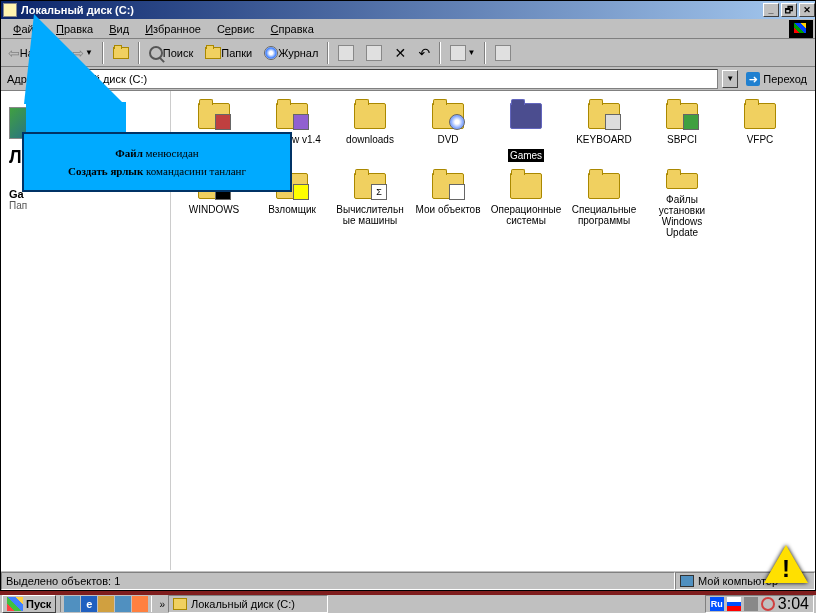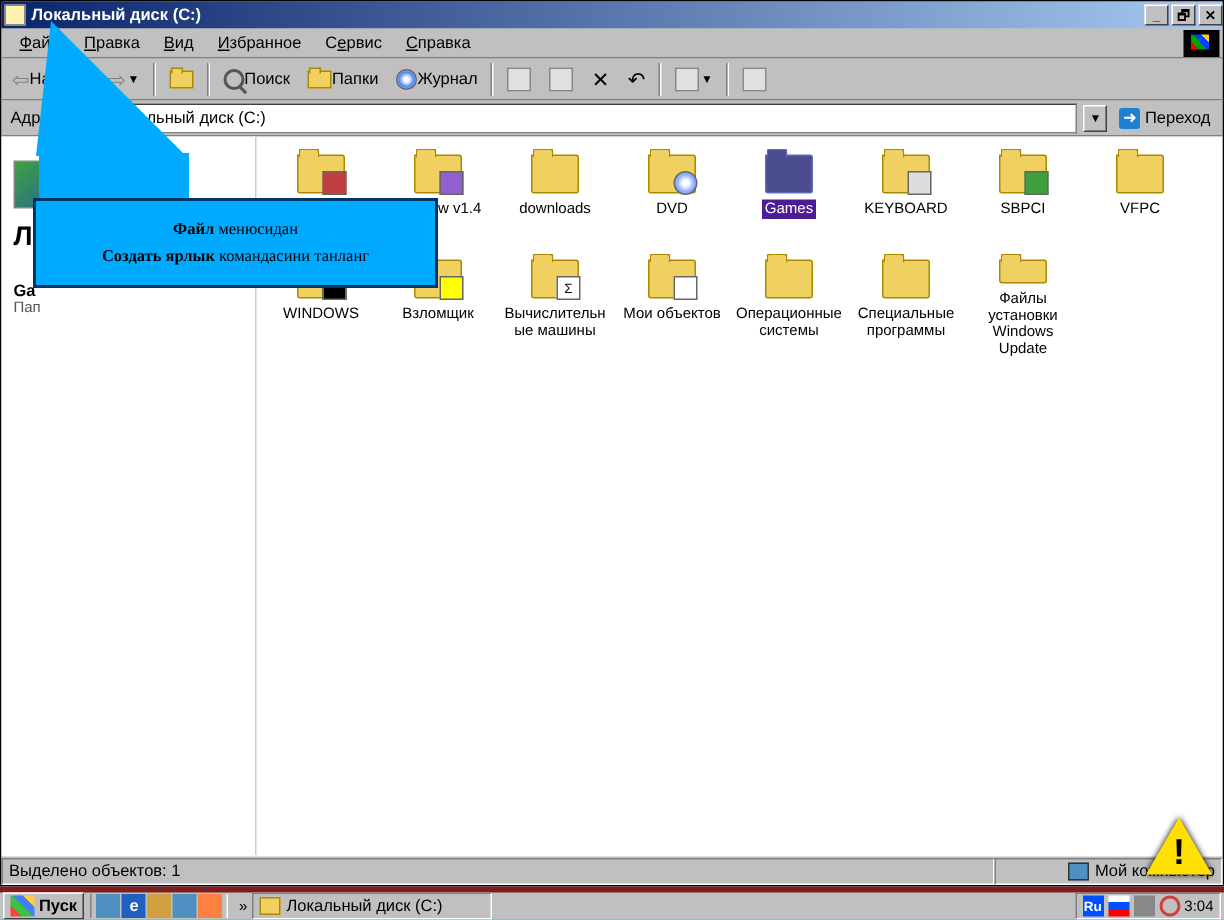--- a/index.html
+++ b/index.html
@@ -191,21 +191,21 @@
 .folder-big.games::before{background:#4060a0;}
 .folder-big.kb::after{background:#ddd;}
 .folder-big.pf::after{background:#d04040;}
 .folder-big.sbpci::after{background:#40a040;}
 .folder-big.win::after{background:#000;}
 .folder-big.vzlom::after{background:#ff0;}
 .folder-big.calc::after{background:#fff;content:"Σ";font-size:9px;text-align:center;line-height:14px;}
 .folder-big.mydoc::after{background:#fff;}
 .file-label { font-size: 10px; line-height: 11px; padding: 1px 2px; word-wrap: break-word; max-width: 76px;}
 .file-item.selected .folder-big { filter: brightness(0.7) sepia(1) hue-rotate(200deg) saturate(3); }
-.file-item.selected .file-label { background: #4c1d95; color: #fff; }
+.file-item.selected .file-label { background: #000000; color: #fff; margin-top: 16px; }
 .statusbar {
   height: 20px;
   background: #c0c0c0;
   border-top: 1px solid #fff;
   display: flex;
   align-items: center;
 }
 .status-pane {
   height: 18px;
   border: 1px solid #808080;
@@ -259,21 +259,21 @@
   display:flex;align-items:center;padding:0 4px;gap:4px;cursor:pointer;
   overflow:hidden;white-space:nowrap;
 }
 .task-icon{width:14px;height:12px;background:#f0d060;border:1px solid #aa8800;}
 .tray{margin-left:auto;display:flex;align-items:center;gap:3px;border:1px solid #808080;border-top-color:#808080;border-left-color:#808080;border-bottom-color:#fff;border-right-color:#fff;height:18px;padding:0 4px;}
 .tray-icon{width:14px;height:14px;}
 .tray-ru{background:#0050ff;color:#fff;font-size:9px;text-align:center;line-height:14px;font-weight:bold;}
 .tray-flag{background:linear-gradient(to bottom,#fff 33%,#0050ff 33% 66%,#ff0000 66%);}
 .tray-o{border:2px solid #d04040;border-radius:50%;}
 .tray-g{background:#888;}
-.clock{font-size:10px;}
+.clock{font-size:16px;}
 .callout {
   position: absolute;
   top: 46px; left: 22px;
   z-index: 100;
 }
 .callout-arrow {
   width: 0; height: 0;
   border-left: 10px solid transparent;
   border-right: 90px solid transparent;
   border-bottom: 90px solid #00aaff;
@@ -389,21 +389,21 @@
     <div class="tsep"></div>
     <div class="tbtn">
         <span class="generic-icon"></span>
       </div>
   </div>
 
   <div class="addressbar">
     <span class="addr-label">Адрес</span>
     <div class="addr-input">
       <div class="icon-sm" style="width:14px;height:14px;background:#ccc;border:1px solid #888;"></div>
-      <span style="margin-left:30px;">альный диск (C:)</span>
+      <span style="">альный диск (C:)</span>
     </div>
     <div class="addr-dd">▼</div>
     <div class="go-btn">
       <div class="go-arrow">➜</div>
       <span>Переход</span>
     </div>
   </div>
 
   <div class="content">
     <div class="sidebar">
@@ -473,21 +473,21 @@
           <div class="folder-big "></div>
           <div class="file-label">Файлы установки Windows Update</div>
         </div>
       </div>
   </div>
 
   <div class="statusbar">
     <div class="status-pane flex">
         <span>Выделено объектов: 1</span>
       </div>
-    <div class="status-pane" style="width:152px;justify-content:flex-end;">
+    <div class="status-pane" style="width:140px;justify-content:flex-start;">
       <div class="comp-icon"></div>
       <span>Мой компьютер</span>
     </div>
   </div>
 </div>
 
 <div class="callout">
   <div class="callout-arrow"></div>
   <div class="callout-fill"></div>
   <div class="callout-box">

